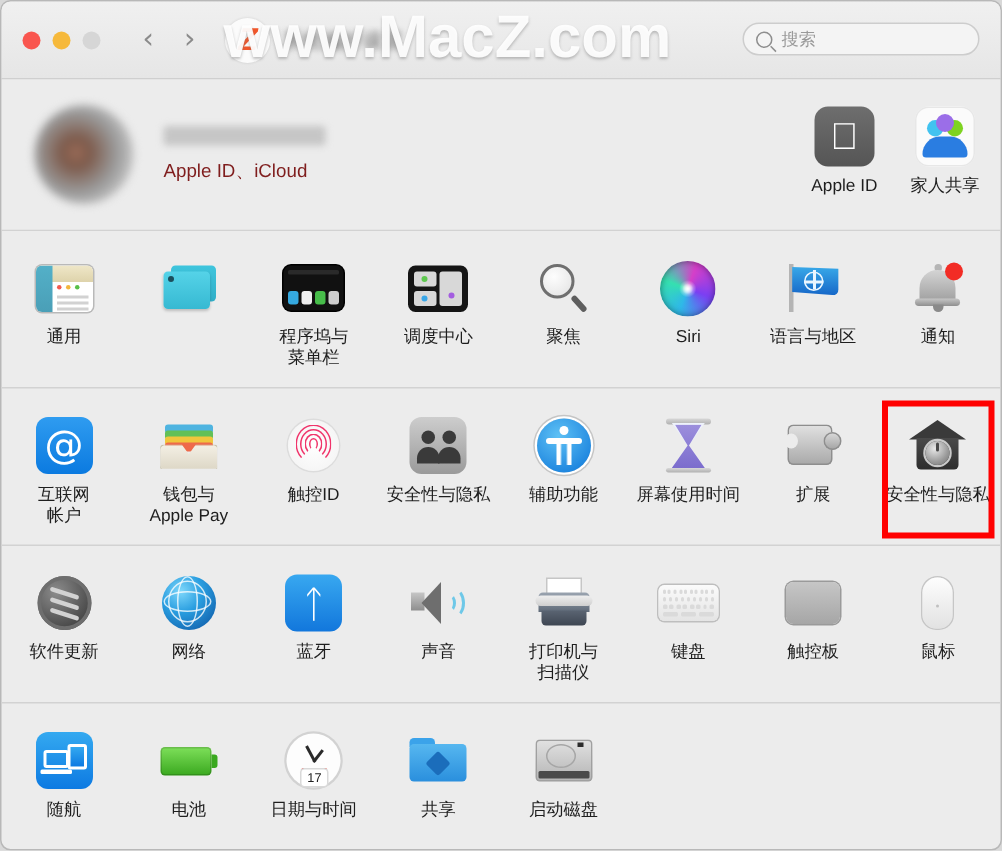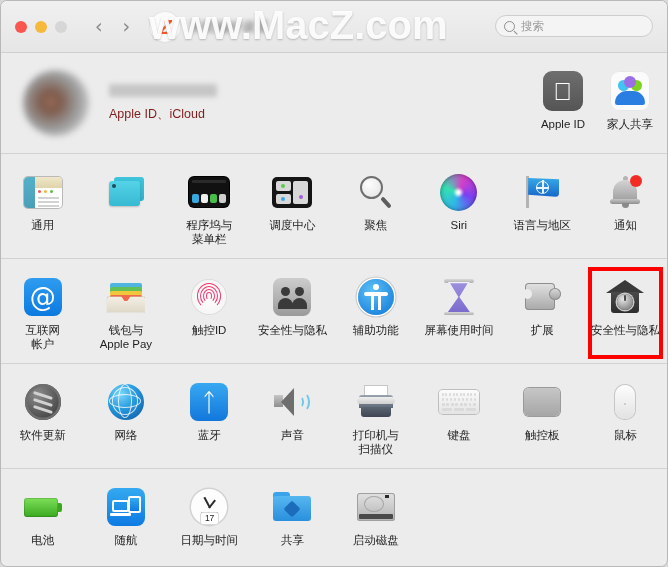--- a/index.html
+++ b/index.html
@@ -1099,37 +1099,37 @@
         <div class="lbl">鼠标</div>
       </div>
     </div>
   </div>
 
   <div class="section">
     <div class="grid">
 
       <div class="tile">
         <div class="glyph">
-          <div class="ic-batt">
-              <div class="shell"></div>
-              <div class="tip"></div>
-            </div>
-        </div>
-        <div class="lbl">电池</div>
-      </div>
-
-      <div class="tile">
-        <div class="glyph">
           <div class="ic-sidecar">
               <div class="mac"></div>
               <div class="macbase"></div>
               <div class="pad"></div>
             </div>
         </div>
         <div class="lbl">随航</div>
+      </div>
+
+      <div class="tile">
+        <div class="glyph">
+          <div class="ic-batt">
+              <div class="shell"></div>
+              <div class="tip"></div>
+            </div>
+        </div>
+        <div class="lbl">电池</div>
       </div>
 
       <div class="tile">
         <div class="glyph">
           <div class="ic-clock">
             <div class="hh"></div>
               <div class="mm"></div>
             <div class="dateband"></div>
             <div class="datebox">17</div>
           </div>

